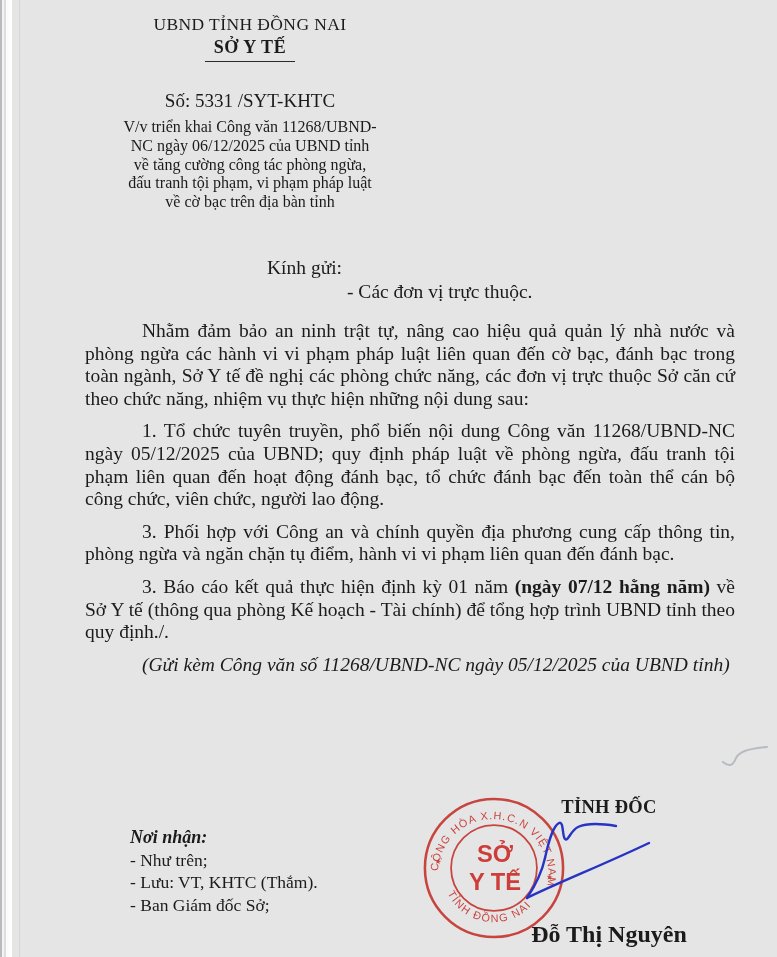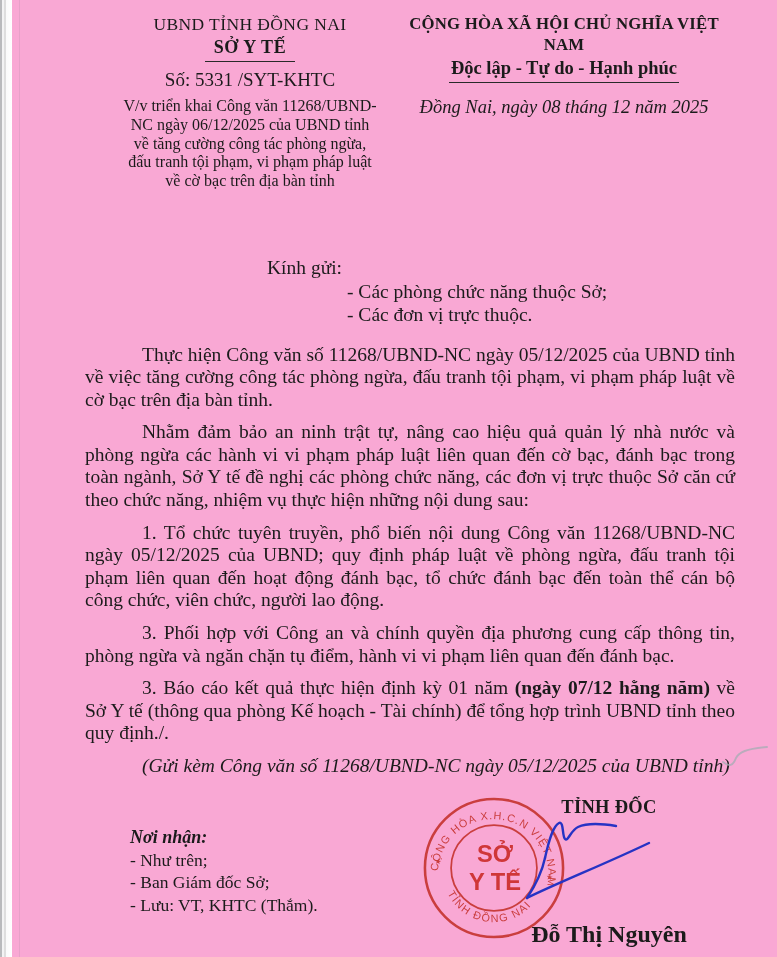--- a/index.html
+++ b/index.html
@@ -1,19 +1,19 @@
 <!DOCTYPE html>
 <html lang="vi"><head>
 <meta charset="utf-8">
 <style>
   html,body{margin:0;padding:0;background:#ffffff;}
   .page{
     position:relative;
     width:777px;height:957px;
-    background:#f9a8d4;
+    background:#e5e5e5;
     overflow:hidden;
     font-family:"Liberation Serif","DejaVu Serif",serif;
     color:#1b1b1b;
   }
   
   .scan-edge{
     position:absolute;left:0;top:0;bottom:0;width:12px;
     background:linear-gradient(to right,
       #b9babd 0px,#b9babd 2px,
       #f3f3f4 2px,#f3f3f4 4px,
@@ -24,21 +24,21 @@
     position:absolute;left:19px;top:0;bottom:0;width:1px;
     background:rgba(110,110,118,0.12);
   }
 
   
   .hdr{position:relative;height:222px;}
   .hdr-left{position:absolute;left:110px;top:13px;width:280px;text-align:center;}
   .org-parent{font-size:17.5px;line-height:22px;letter-spacing:.4px;}
   .org-name{margin-top:1px;font-size:18px;line-height:22px;font-weight:bold;letter-spacing:.6px;}
   .org-name .u{display:inline-block;padding:0 9px 3px;border-bottom:1.6px solid #2a2a2a;}
-  .doc-number{margin-top:7px;font-size:19px;line-height:22px;}
+  .doc-number{margin-top:28px;font-size:19px;line-height:22px;}
   .doc-subject{margin:6px auto 0;width:254px;font-size:16px;line-height:18.8px;}
 
   .hdr-right{position:absolute;left:396px;top:13px;width:336px;text-align:center;}
   .motto1{font-size:16.8px;line-height:21px;font-weight:bold;letter-spacing:.2px;}
   .motto2{margin-top:2px;font-size:18.5px;line-height:22px;font-weight:bold;}
   .motto2 .u{display:inline-block;padding:0 2px 3px;border-bottom:1.6px solid #2a2a2a;}
   .place-date{margin-top:13px;font-size:18.5px;line-height:22px;font-style:italic;}
 
   
   .salutation{margin:34px 0 0 267px;font-size:19.5px;line-height:23.5px;}
@@ -67,49 +67,42 @@
   <div class="scan-edge"></div>
   <div class="paper-edge"></div>
 
   <div class="hdr">
     <div class="hdr-left">
       <div class="org-parent">UBND TỈNH ĐỒNG NAI</div>
       <div class="org-name"><span class="u">SỞ Y TẾ</span></div>
       <div class="doc-number">Số: 5331  /SYT-KHTC</div>
       <div class="doc-subject">V/v triển khai Công văn 11268/UBND-NC ngày 06/12/2025 của UBND tỉnh về tăng cường công tác phòng ngừa, đấu tranh tội phạm, vi phạm pháp luật về cờ bạc trên địa bàn tỉnh</div>
     </div>
-    <div class="hdr-right">
-      <div class="motto1">CỘNG HÒA XÃ HỘI CHỦ NGHĨA VIỆT NAM</div>
-      <div class="motto2"><span class="u">Độc lập - Tự do - Hạnh phúc</span></div>
-      <div class="place-date">Đồng Nai, ngày 08  tháng 12 năm 2025</div>
-    </div>
   </div>
 
   <div class="salutation">
     <div>Kính gửi:</div>
     <div class="salutation-recipients">
-      <div>- Các phòng chức năng thuộc Sở;</div>
       <div>- Các đơn vị trực thuộc.</div>
     </div>
   </div>
 
   <div class="body-text">
-    <p>Thực hiện Công văn số 11268/UBND-NC ngày 05/12/2025 của UBND tỉnh về việc tăng cường công tác phòng ngừa, đấu tranh tội phạm, vi phạm pháp luật về cờ bạc trên địa bàn tỉnh.</p>
     <p>Nhằm đảm bảo an ninh trật tự, nâng cao hiệu quả quản lý nhà nước và phòng ngừa các hành vi vi phạm pháp luật liên quan đến cờ bạc, đánh bạc trong toàn ngành, Sở Y tế đề nghị các phòng chức năng, các đơn vị trực thuộc Sở căn cứ theo chức năng, nhiệm vụ thực hiện những nội dung sau:</p>
     <p>1. Tổ chức tuyên truyền, phổ biến nội dung Công văn 11268/UBND-NC ngày 05/12/2025 của UBND; quy định pháp luật về phòng ngừa, đấu tranh tội phạm liên quan đến hoạt động đánh bạc, tổ chức đánh bạc đến toàn thể cán bộ công chức, viên chức, người lao động.</p>
     <p>3. Phối hợp với Công an và chính quyền địa phương cung cấp thông tin, phòng ngừa và ngăn chặn tụ điểm, hành vi vi phạm liên quan đến đánh bạc.</p>
     <p><span>3. Báo cáo kết quả thực hiện định kỳ 01 năm </span><b>(ngày 07/12 hằng năm)</b><span> về Sở Y tế (thông qua phòng Kế hoạch - Tài chính) để tổng hợp trình UBND tỉnh theo quy định./.</span></p>
     <p class="attachment">(Gửi kèm Công văn số 11268/UBND-NC ngày 05/12/2025 của UBND tỉnh)</p>
   </div>
 
   <div class="noi-nhan">
     <div class="lbl">Nơi nhận:</div>
     <div>- Như trên;</div>
+    <div>- Lưu: VT, KHTC (Thắm).</div>
     <div>- Ban Giám đốc Sở;</div>
-    <div>- Lưu: VT, KHTC (Thắm).</div>
   </div>
 
   <div class="sig-block">
     <div class="sig-title">TỈNH ĐỐC</div>
     <div class="sig-name">Đỗ Thị Nguyên</div>
   </div>
 
   <svg class="stamp" viewBox="0 0 150 150" aria-hidden="true">
     <defs>
       <path id="arcTop" d="M 20,92 A 56,56 0 1 1 130,92" fill="none"></path>

